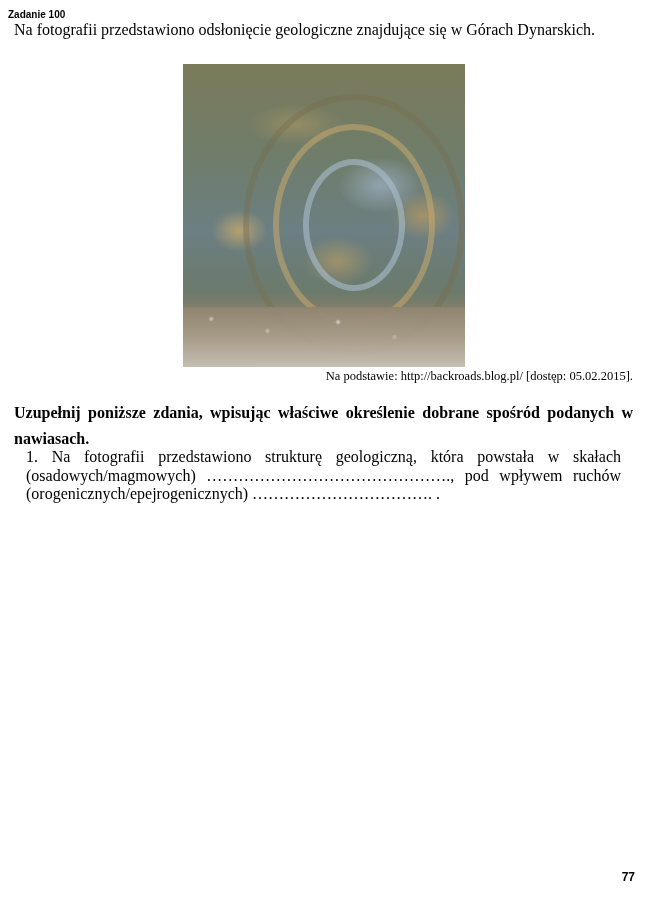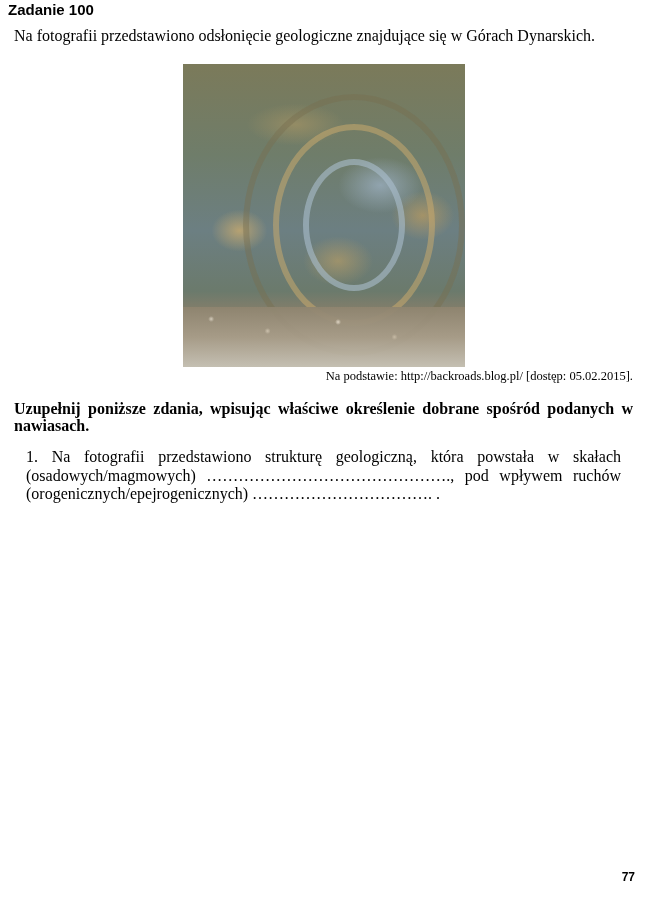--- a/index.html
+++ b/index.html
@@ -2,25 +2,25 @@
 <html><head>
   <meta charset="utf-8">
   <style>
     html, body { margin: 0; padding: 0; }
     body {
       width: 647px; height: 900px; background: #ffffff; position: relative;
       overflow: hidden; color: #000;
       font-family: "Liberation Serif", serif;
     }
     .task-label {
-      position: absolute; left: 8px; top: 1px;
-      font-family: "Liberation Sans", sans-serif; font-weight: bold; font-size: 15px;
+      position: absolute; left: 8px; top: 9px;
+      font-family: "Liberation Sans", sans-serif; font-weight: bold; font-size: 10px;
     }
     .intro {
-      position: absolute; left: 14px; top: 27px; font-size: 16px; white-space: nowrap;
+      position: absolute; left: 14px; top: 21px; font-size: 16px; white-space: nowrap;
     }
     .photo {
       position: absolute; left: 183px; top: 64px; width: 282px; height: 303px;
       overflow: hidden;
       background:
         radial-gradient(ellipse 60px 40px at 70% 40%, rgba(160,180,200,0.7), transparent 70%),
         radial-gradient(ellipse 40px 30px at 20% 55%, rgba(200,170,110,0.8), transparent 70%),
         radial-gradient(ellipse 50px 35px at 55% 65%, rgba(190,160,100,0.6), transparent 70%),
         radial-gradient(ellipse 70px 30px at 40% 20%, rgba(170,150,100,0.6), transparent 70%),
         radial-gradient(ellipse 45px 35px at 85% 50%, rgba(200,160,90,0.6), transparent 70%),
@@ -37,21 +37,21 @@
         radial-gradient(circle 3px at 55% 25%, #e0d8c8, transparent),
         radial-gradient(circle 3px at 75% 50%, #c8bca6, transparent),
         linear-gradient(180deg, #8f8570 0%, #a79c88 50%, #c5c0b3 100%);
       opacity: 0.95;
     }
     .caption {
       position: absolute; right: 14px; top: 369px; font-size: 12.5px; white-space: nowrap;
     }
     .instruction {
       position: absolute; left: 14px; top: 400px; width: 619px;
-      font-weight: bold; font-size: 16px; line-height: 17px; text-align: justify;
+      font-weight: bold; font-size: 16px; line-height: 26px; text-align: justify;
     }
     .items {
       position: absolute; left: 14px; top: 436px; width: 619px;
       font-size: 16px; line-height: 18.5px;
     }
     .items p { margin: 12px; text-align: justify; }
     .page-number {
       position: absolute; right: 12px; top: 870px;
       font-family: "Liberation Sans", sans-serif; font-weight: bold; font-size: 12px;
     }

